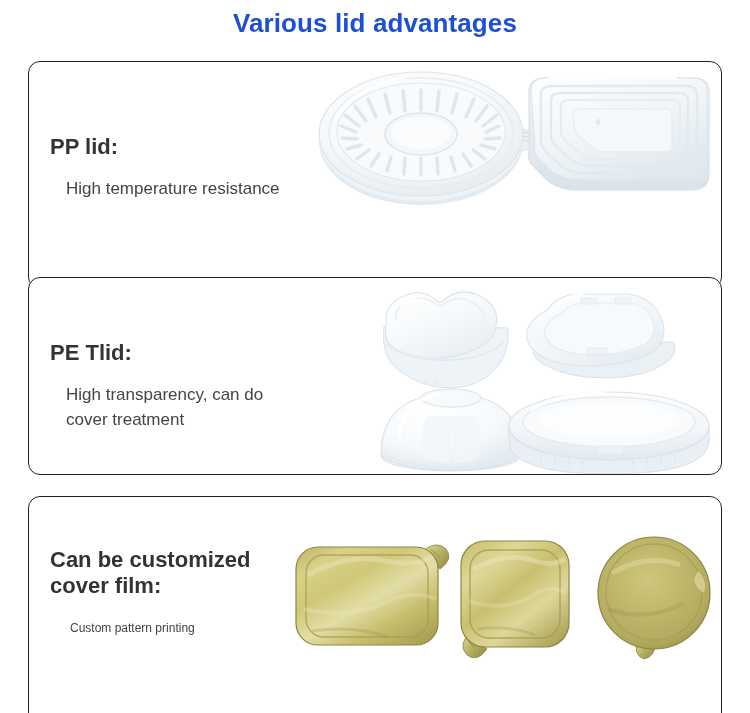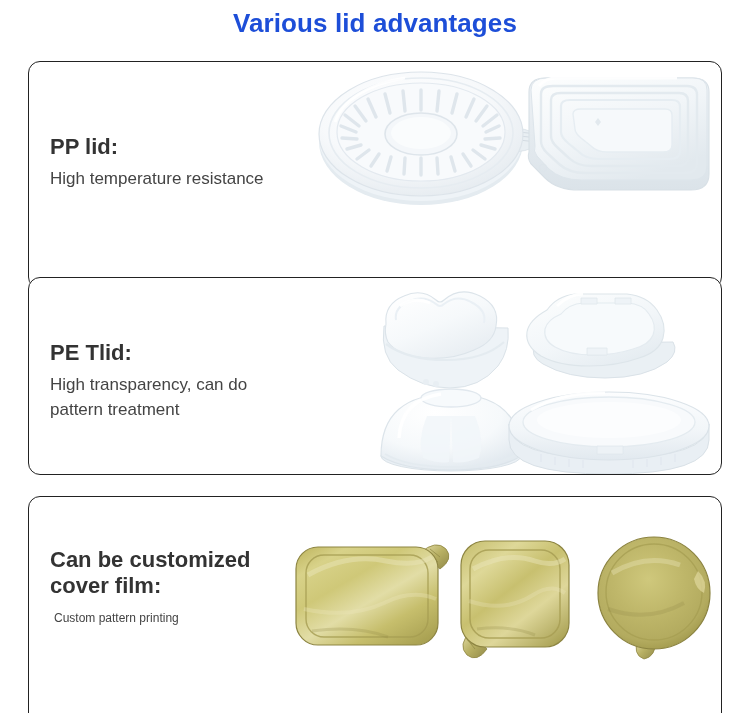--- a/index.html
+++ b/index.html
@@ -54,21 +54,21 @@
     color: #333333;
     line-height: 1.18;
     margin: 0 0 6px 0;
     white-space: pre-line;
   }
   .card-body {
     font-size: 17px;
     font-weight: normal;
     color: #444444;
     line-height: 1.5;
-    margin: 0;
+    margin: 16px;
     white-space: pre-line;
   }
   #card-pp .card-text   { top: 72px; }
   #card-pe .card-text   { top: 62px; }
   #card-foil .card-text { top: 50px; }
   #card-foil .card-body { font-size: 12px; padding-left: 4px; padding-top: 4px; }
 
   
   .art {
     position: absolute;
@@ -279,21 +279,21 @@
         </g>
 
         <path d="M24 20 q30 -18 74 -17" fill="none" stroke="#ffffff" stroke-width="3" opacity="0.9"></path>
       </g>
     </svg>
   </div>
 
   <div class="card-text">
     <div class="card-heading">PE Tlid:</div>
     <div class="card-body">High transparency, can do
-pattern treatment</div>
+cover treatment</div>
   </div>
 </div>
 
 <div class="card" id="card-foil">
 
   <div class="art">
     <svg width="694" height="193" viewBox="0 0 694 193" xmlns="http://www.w3.org/2000/svg">
       <defs>
         <linearGradient id="foilRectG" x1="0%" y1="0%" x2="85%" y2="100%">
           <stop offset="0%" stop-color="#bdb35c"></stop>

